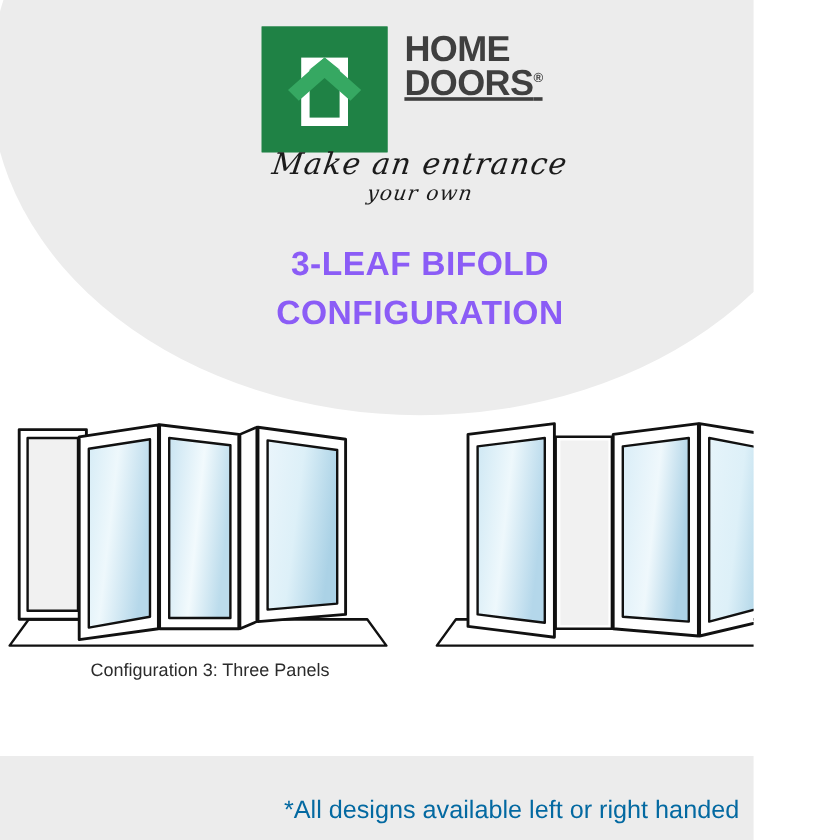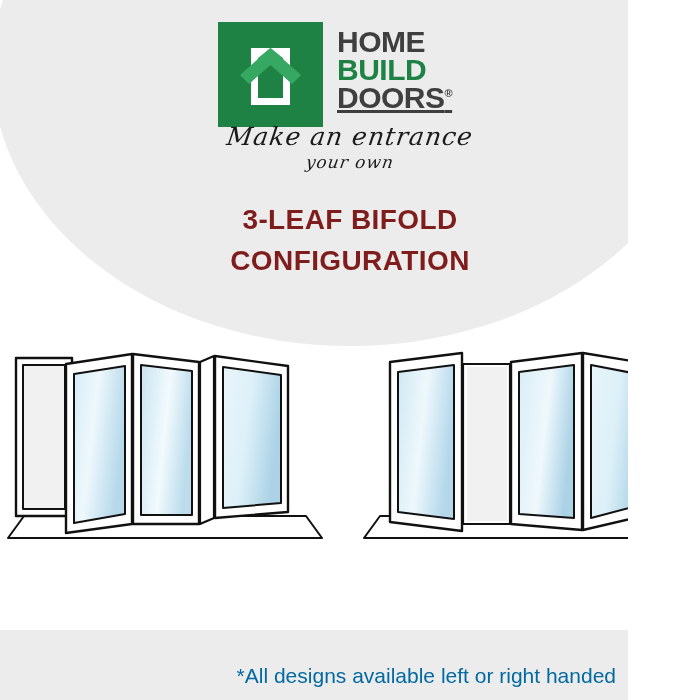--- a/index.html
+++ b/index.html
@@ -130,21 +130,21 @@
     top: 200px;
     width: 700px;
     text-align: center;
     z-index: 3;
   }
   .title-line {
     display: block;
     font-family: "Liberation Sans", sans-serif;
     font-weight: bold;
     font-size: 28px;
-    color: #7f1d1d;
+    color: #8b5cf6;
     letter-spacing: 0.4px;
     line-height: 1.45;
   }
 
   
   .diagrams {
     position: absolute;
     left: 0;
     top: 348px;
     width: 700px;
@@ -205,21 +205,20 @@
           <rect x="0" y="0" width="105" height="105" fill="#1f8245"></rect>
           <rect x="33" y="26" width="39" height="57" fill="#ffffff"></rect>
           <rect x="40" y="36" width="25" height="40" fill="#1f8245"></rect>
           <path d="M 22 53 L 52.5 26 L 83 53 L 74 62 L 52.5 43 L 31 62 Z" fill="#36a862"></path>
           <path d="M 40 36 L 52.5 26 L 65 36 Z" fill="#36a862"></path>
         </svg>
       </div>
 
       <div class="logo-wordmark">
         <span class="logo-line wm-home">HOME</span>
-        <span class="logo-line wm-build">BUILD</span>
         <span class="logo-line wm-doors"><span>DOORS</span><span class="wm-reg">®</span></span>
       </div>
 
     </div>
 
     <div class="tagline">
       <span class="t1">Make an entrance</span>
       <span class="t2">your own</span>
     </div>
   </div>
@@ -275,20 +274,21 @@
           <path d="M 133 6 L 199 14 L 199 176 L 133 176 Z" fill="#ffffff" stroke="#111111" stroke-width="2.4" stroke-linejoin="round"></path>
           <path d="M 141 17 L 192 23 L 192 167 L 141 167 Z" fill="url(#g3b)" stroke="#111111" stroke-width="2" stroke-linejoin="round"></path>
         </g>
 
         <g>
           <path d="M 200 14 L 214 8 L 214 170 L 200 176 Z" fill="#ffffff" stroke="#111111" stroke-width="2.2" stroke-linejoin="round"></path>
           <path d="M 215 8 L 288 18 L 288 164 L 215 170 Z" fill="#ffffff" stroke="#111111" stroke-width="2.4" stroke-linejoin="round"></path>
           <path d="M 223 19 L 281 27 L 281 155 L 223 160 Z" fill="url(#g3c)" stroke="#111111" stroke-width="2" stroke-linejoin="round"></path>
         </g>
       </svg>
+      <div class="diagram-caption">Configuration 3: Three Panels</div>
     </div>
 
     <div class="diagram right">
       <svg viewBox="0 0 350 200" aria-hidden="true">
         <defs>
           <linearGradient id="g4a" x1="0" y1="0" x2="1" y2="0.3">
             <stop offset="0%" stop-color="#cfe8f4"></stop>
             <stop offset="50%" stop-color="#eef8fc"></stop>
             <stop offset="100%" stop-color="#b4d7ea"></stop>
           </linearGradient>

